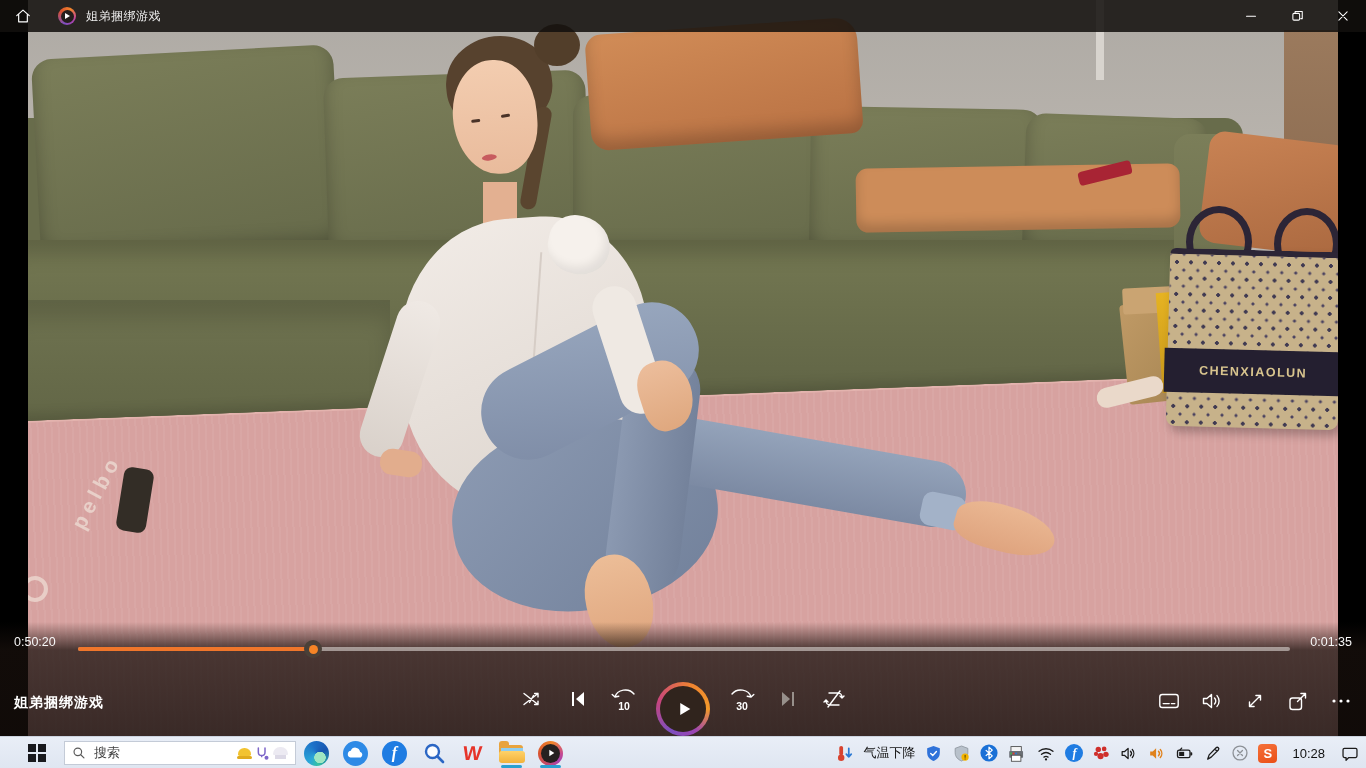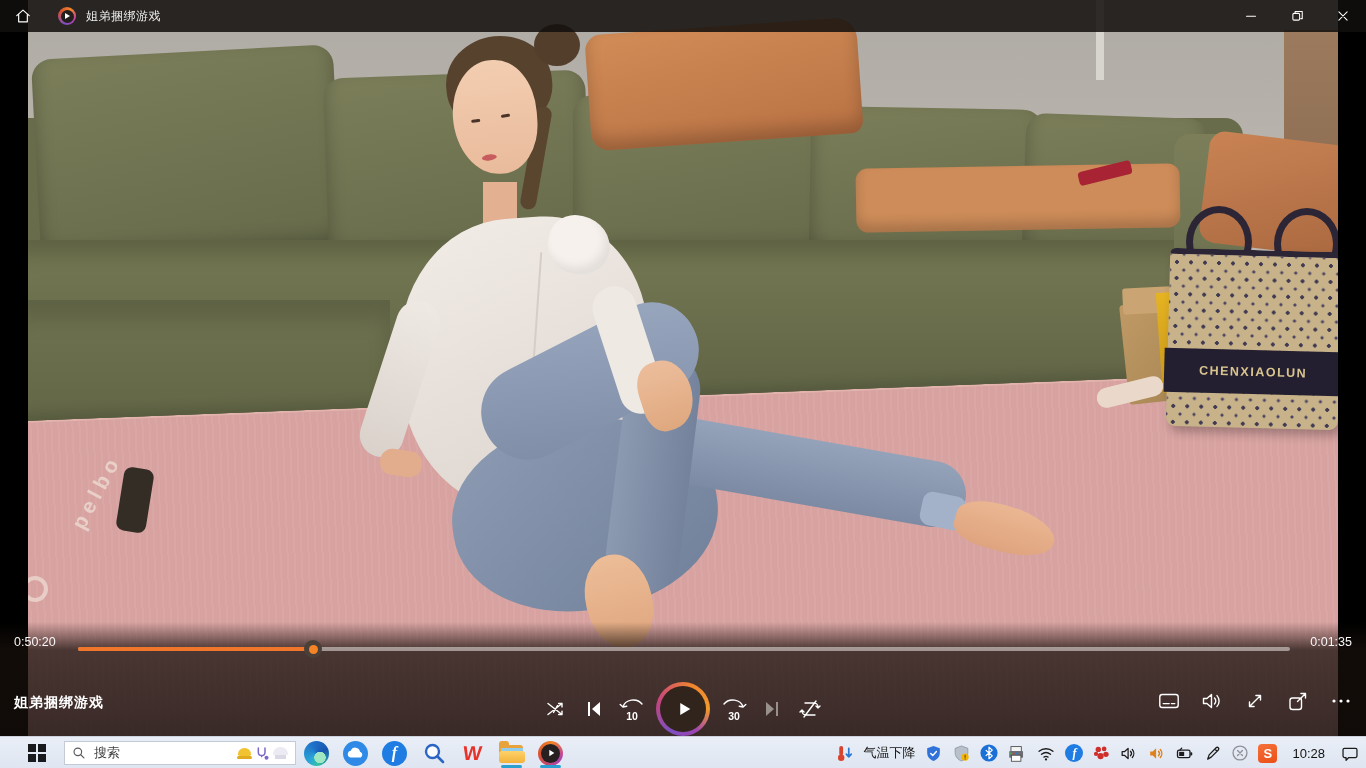--- a/index.html
+++ b/index.html
@@ -24,21 +24,21 @@
   .sofaleg{position:absolute;background:#39342a;border-radius:2px;}
 
   
   .ctrl-overlay{position:absolute;left:0;right:0;bottom:20px;height:126px;z-index:25;background:linear-gradient(180deg,rgba(22,15,11,0) 0px,rgba(24,16,12,.74) 28px,rgba(20,13,10,.82) 100%);color:#fff;}
   .time{position:absolute;top:13px;font-size:12.5px;color:#f7f7f7;}
   .track{position:absolute;left:78px;right:76px;top:25px;height:4px;background:rgba(235,230,225,.55);border-radius:2px;}
   .fill{position:relative;height:4px;background:#f0762b;border-radius:2px;}
   .thumb{position:absolute;right:-9px;top:-7px;width:18px;height:18px;border-radius:50%;background:#4a4038;display:flex;align-items:center;justify-content:center;}
   .thumb-dot{width:9px;height:9px;border-radius:50%;background:#f58426;}
   .vtitle{position:absolute;left:14px;top:72px;font-size:14px;font-weight:bold;color:#fff;letter-spacing:1px;}
-  .cbar{position:absolute;top:60px;left:50%;transform:translateX(-50%);display:flex;align-items:center;gap:4px;}
+  .cbar{position:absolute;top:60px;left:50%;transform:translateX(-50%);display:flex;align-items:flex-start;gap:12px;}
   .cbtn{width:34px;height:34px;display:flex;align-items:center;justify-content:center;position:relative;}
   .skipnum{position:absolute;bottom:4px;left:0;right:0;text-align:center;font-size:10.5px;font-weight:bold;color:#fff;}
   .playbtn{width:54px;height:54px;border-radius:50%;background:conic-gradient(from 150deg,#9c44b2,#7d4fc0 60deg,#c8457c 140deg,#ef8430 230deg,#f29a2b 300deg,#9c44b2 360deg);display:flex;align-items:center;justify-content:center;margin:0 3px;}
   .playcore{width:46px;height:46px;border-radius:50%;background:#30241d;display:flex;align-items:center;justify-content:center;}
   .rbar{position:absolute;top:66px;right:12px;display:flex;align-items:center;gap:17px;}
   .ric{width:26px;height:26px;display:flex;align-items:center;justify-content:center;}
 
   
   .taskbar{position:absolute;left:0;bottom:0;width:1366px;height:32px;background:linear-gradient(180deg,#e9eef7,#dfe6f1);border-top:1px solid #ccd3df;z-index:40;display:flex;align-items:center;}
   .winlogo{display:grid;grid-template-columns:8px 8px;grid-template-rows:8px 8px;gap:2px;}

